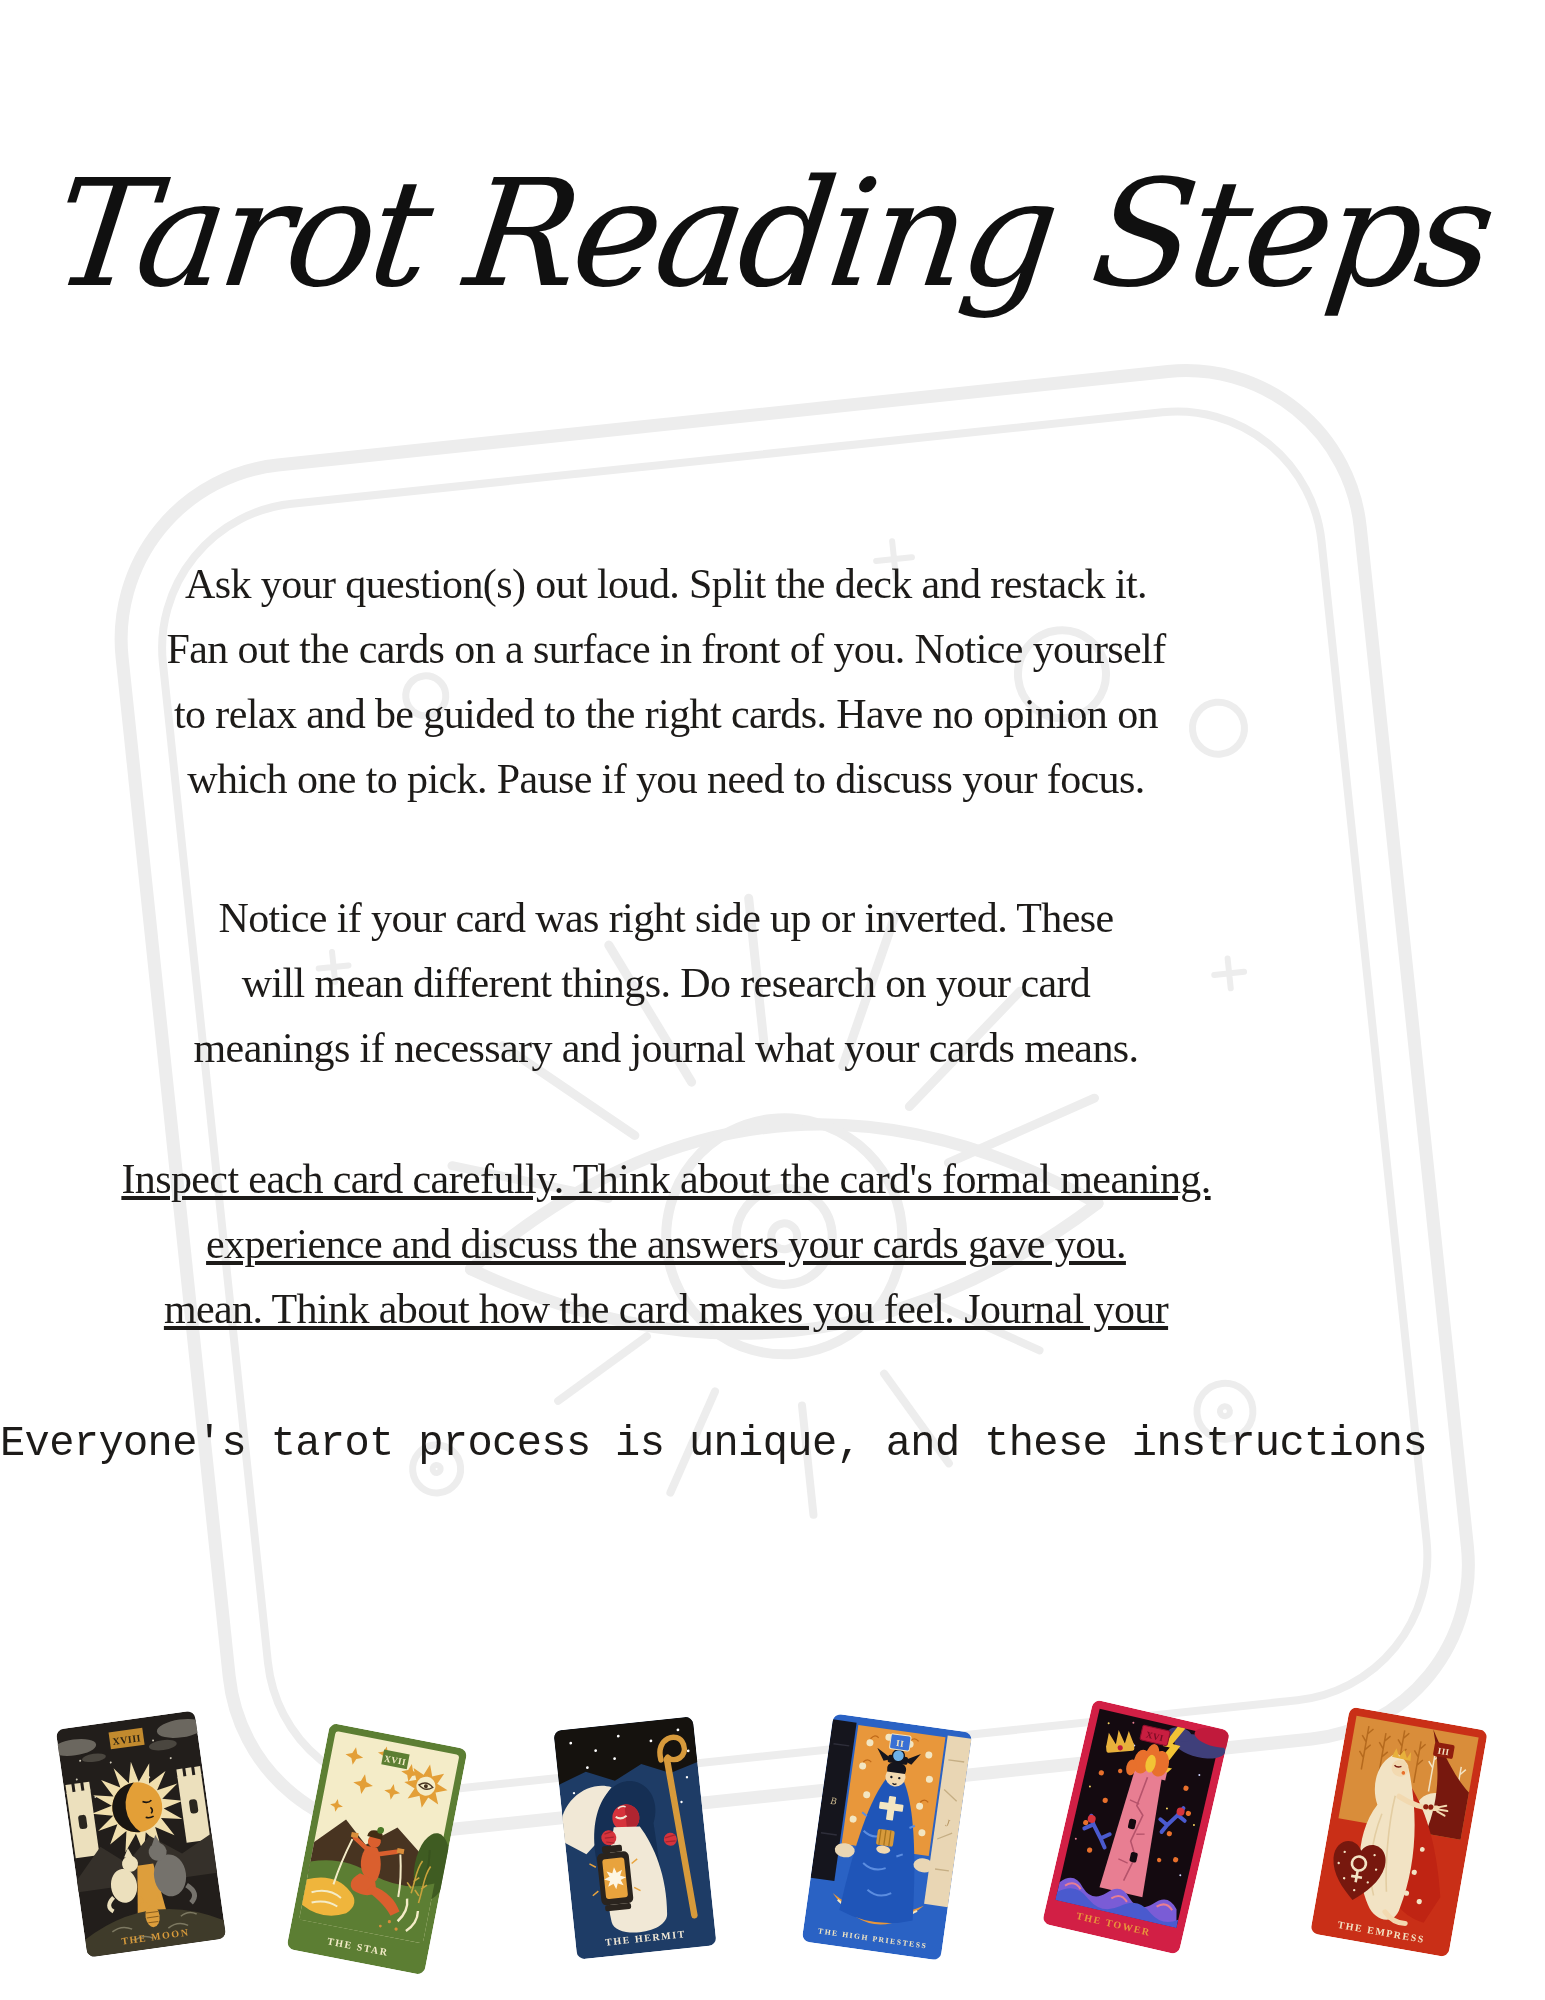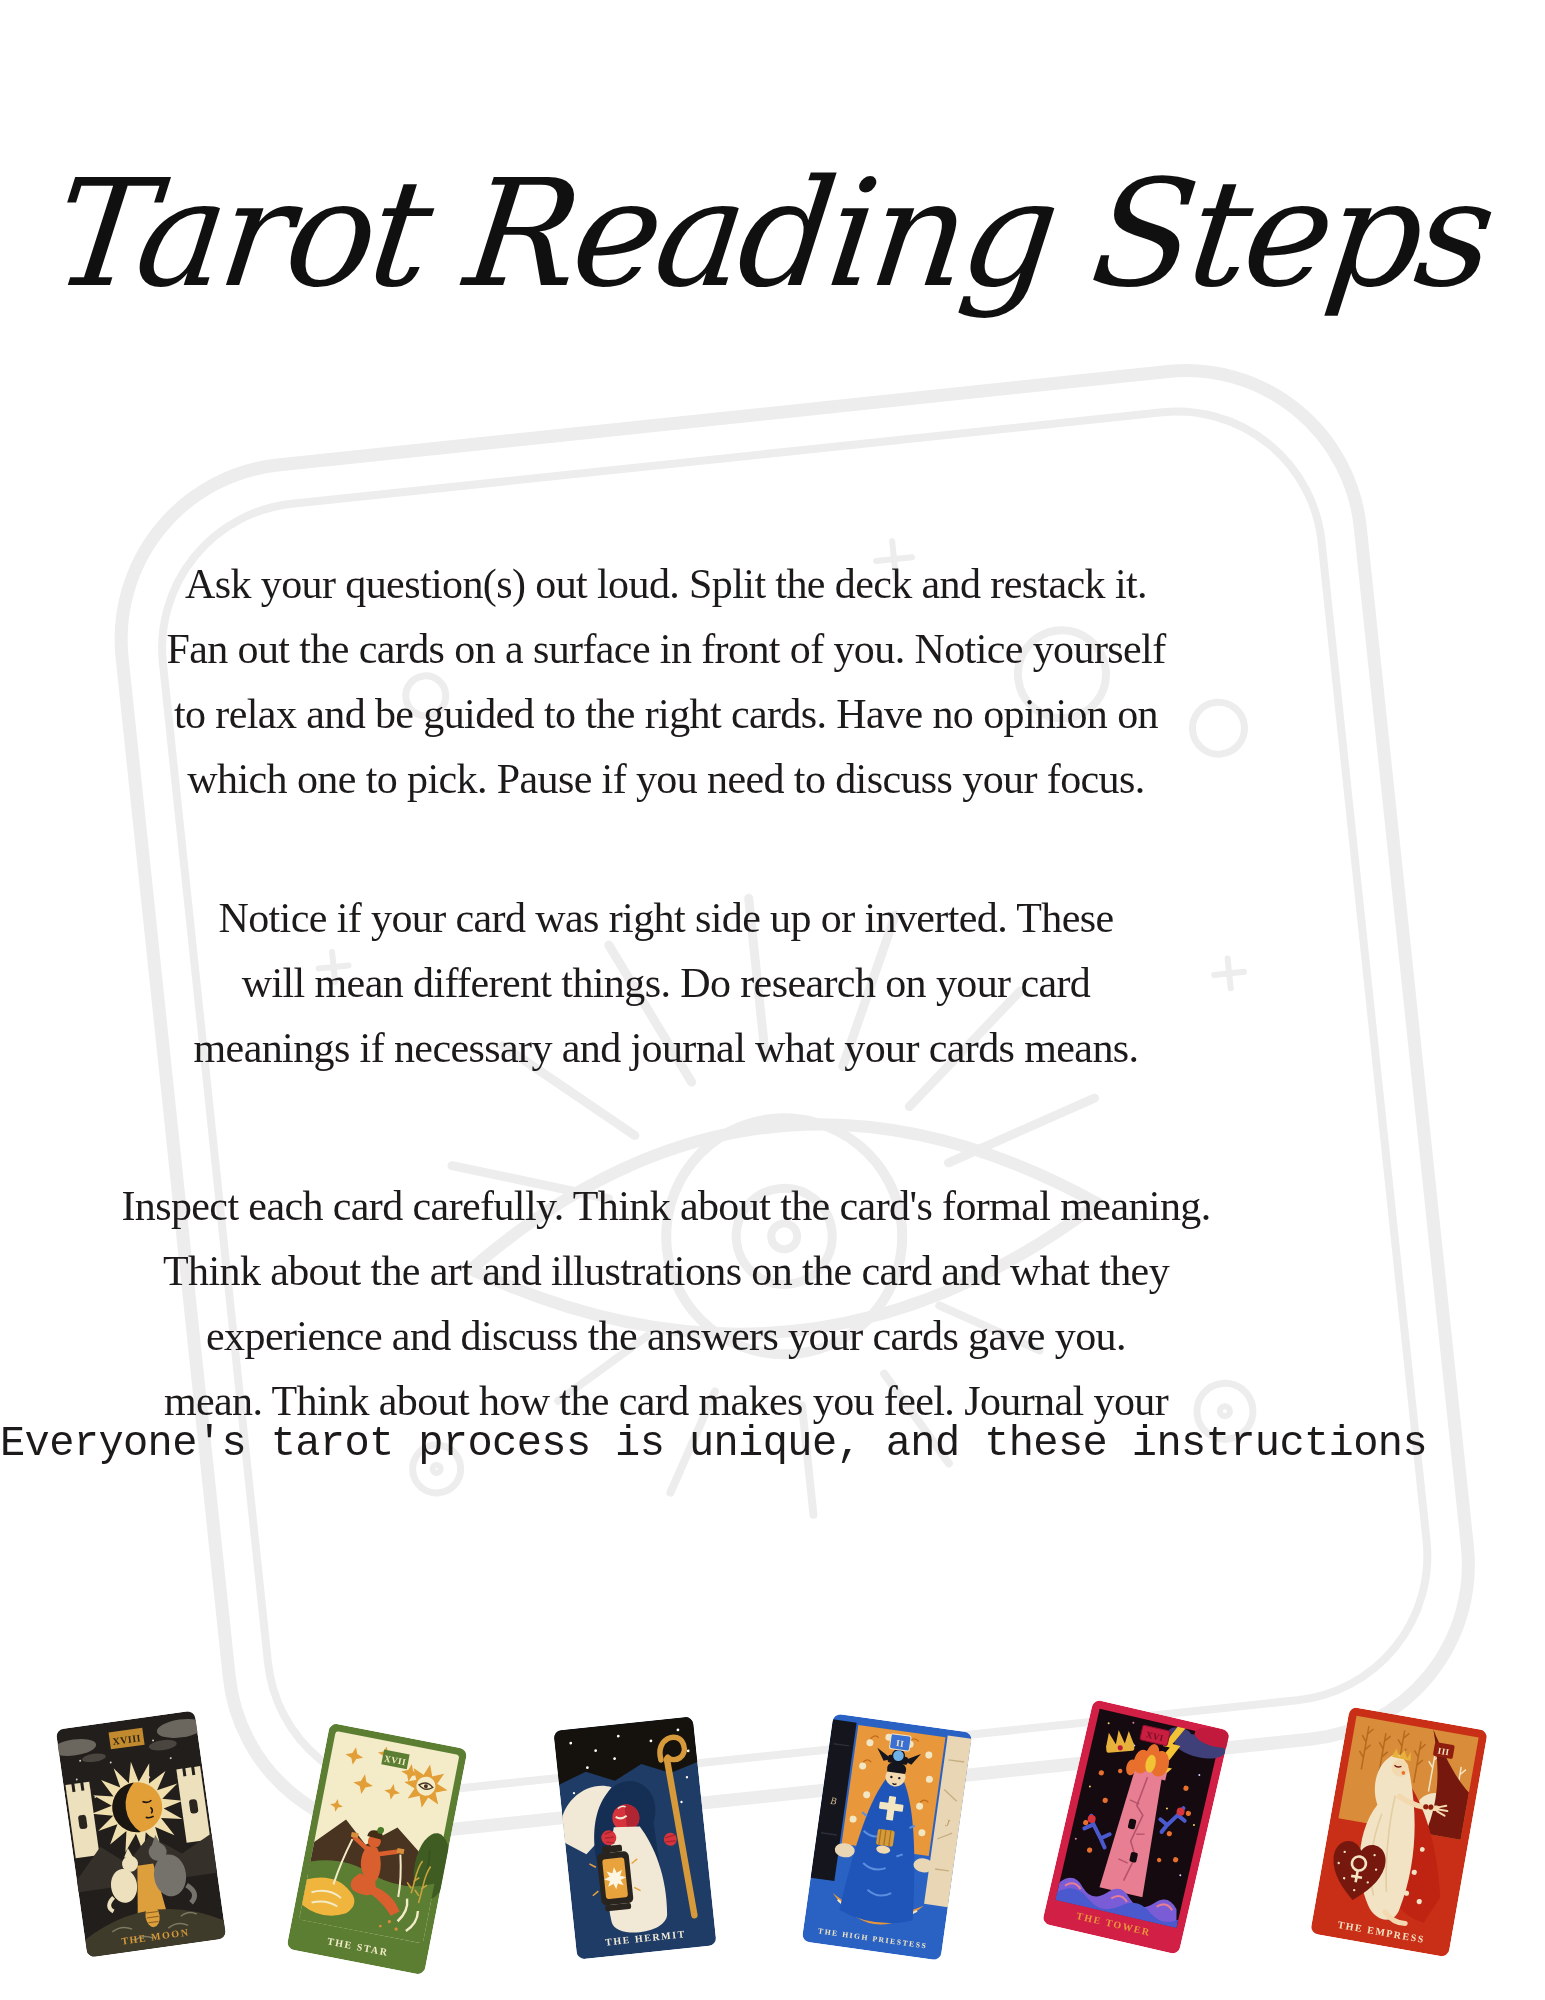--- a/index.html
+++ b/index.html
@@ -6,21 +6,21 @@
   .canvas{position:relative;width:1545px;height:2000px;background:#ffffff;overflow:hidden;
           font-family:"Liberation Serif",serif;}
   .watermark{position:absolute;left:0;top:0;z-index:0;}
   .page-title{position:absolute;left:0;top:148px;width:1545px;text-align:center;z-index:2;
               font-family:"DejaVu Serif",serif;font-style:italic;font-weight:400;
               font-size:148px;letter-spacing:-5px;color:#101010;transform:skewX(-7deg);
               white-space:nowrap;}
   .para{position:absolute;left:0;width:1332px;text-align:center;z-index:2;color:#1d1b19;
         font-size:42px;line-height:65px;letter-spacing:-0.6px;}
   .para div{white-space:nowrap;}
-  .p1{top:552px;} .p2{top:886px;text-align:center;} .p3{top:1174px;} .p4{top:1412px;font-family:Liberation Mono, monospace;}
+  .p1{top:552px;} .p2{top:886px;text-align:center;} .p3{top:1147px;text-decoration:underline;} .p4{top:1412px;font-family:Liberation Mono, monospace;}
   .card{position:absolute;width:140px;height:230px;z-index:3;}
   .card svg{display:block;}
   .c0{left:71px;top:1719px;transform:rotate(-8deg);}
   .c1{left:307px;top:1734px;transform:rotate(11deg);}
   .c2{left:565px;top:1723px;transform:rotate(-6deg);}
   .c3{left:817px;top:1722px;transform:rotate(8deg);}
   .c4{left:1066px;top:1712px;transform:rotate(13deg);}
   .c5{left:1329px;top:1717px;transform:rotate(10deg);}
   svg text{font-family:"Liberation Serif",serif;}
   .card-title{font-weight:bold;letter-spacing:1.6px;}
@@ -83,21 +83,20 @@
     <div>to relax and be guided to the right cards. Have no opinion on</div>
     <div>which one to pick. Pause if you need to discuss your focus.</div>
   </div>
   <div class="para p2">
     <div>Notice if your card was right side up or inverted. These</div>
     <div>will mean different things. Do research on your card</div>
     <div>meanings if necessary and journal what your cards means.</div>
   </div>
   <div class="para p3">
     <div>Inspect each card carefully. Think about the card's formal meaning.</div>
-    <div>Think about the art and illustrations on the card and what they</div>
     <div>experience and discuss the answers your cards gave you.</div>
     <div>mean. Think about how the card makes you feel. Journal your</div>
   </div>
   <div class="para p4">
     <div>Everyone's tarot process is unique, and these instructions</div>
   </div>
 
   <div class="card c0">
     <svg width="140" height="230" viewBox="0 0 140 230">
       <defs>

